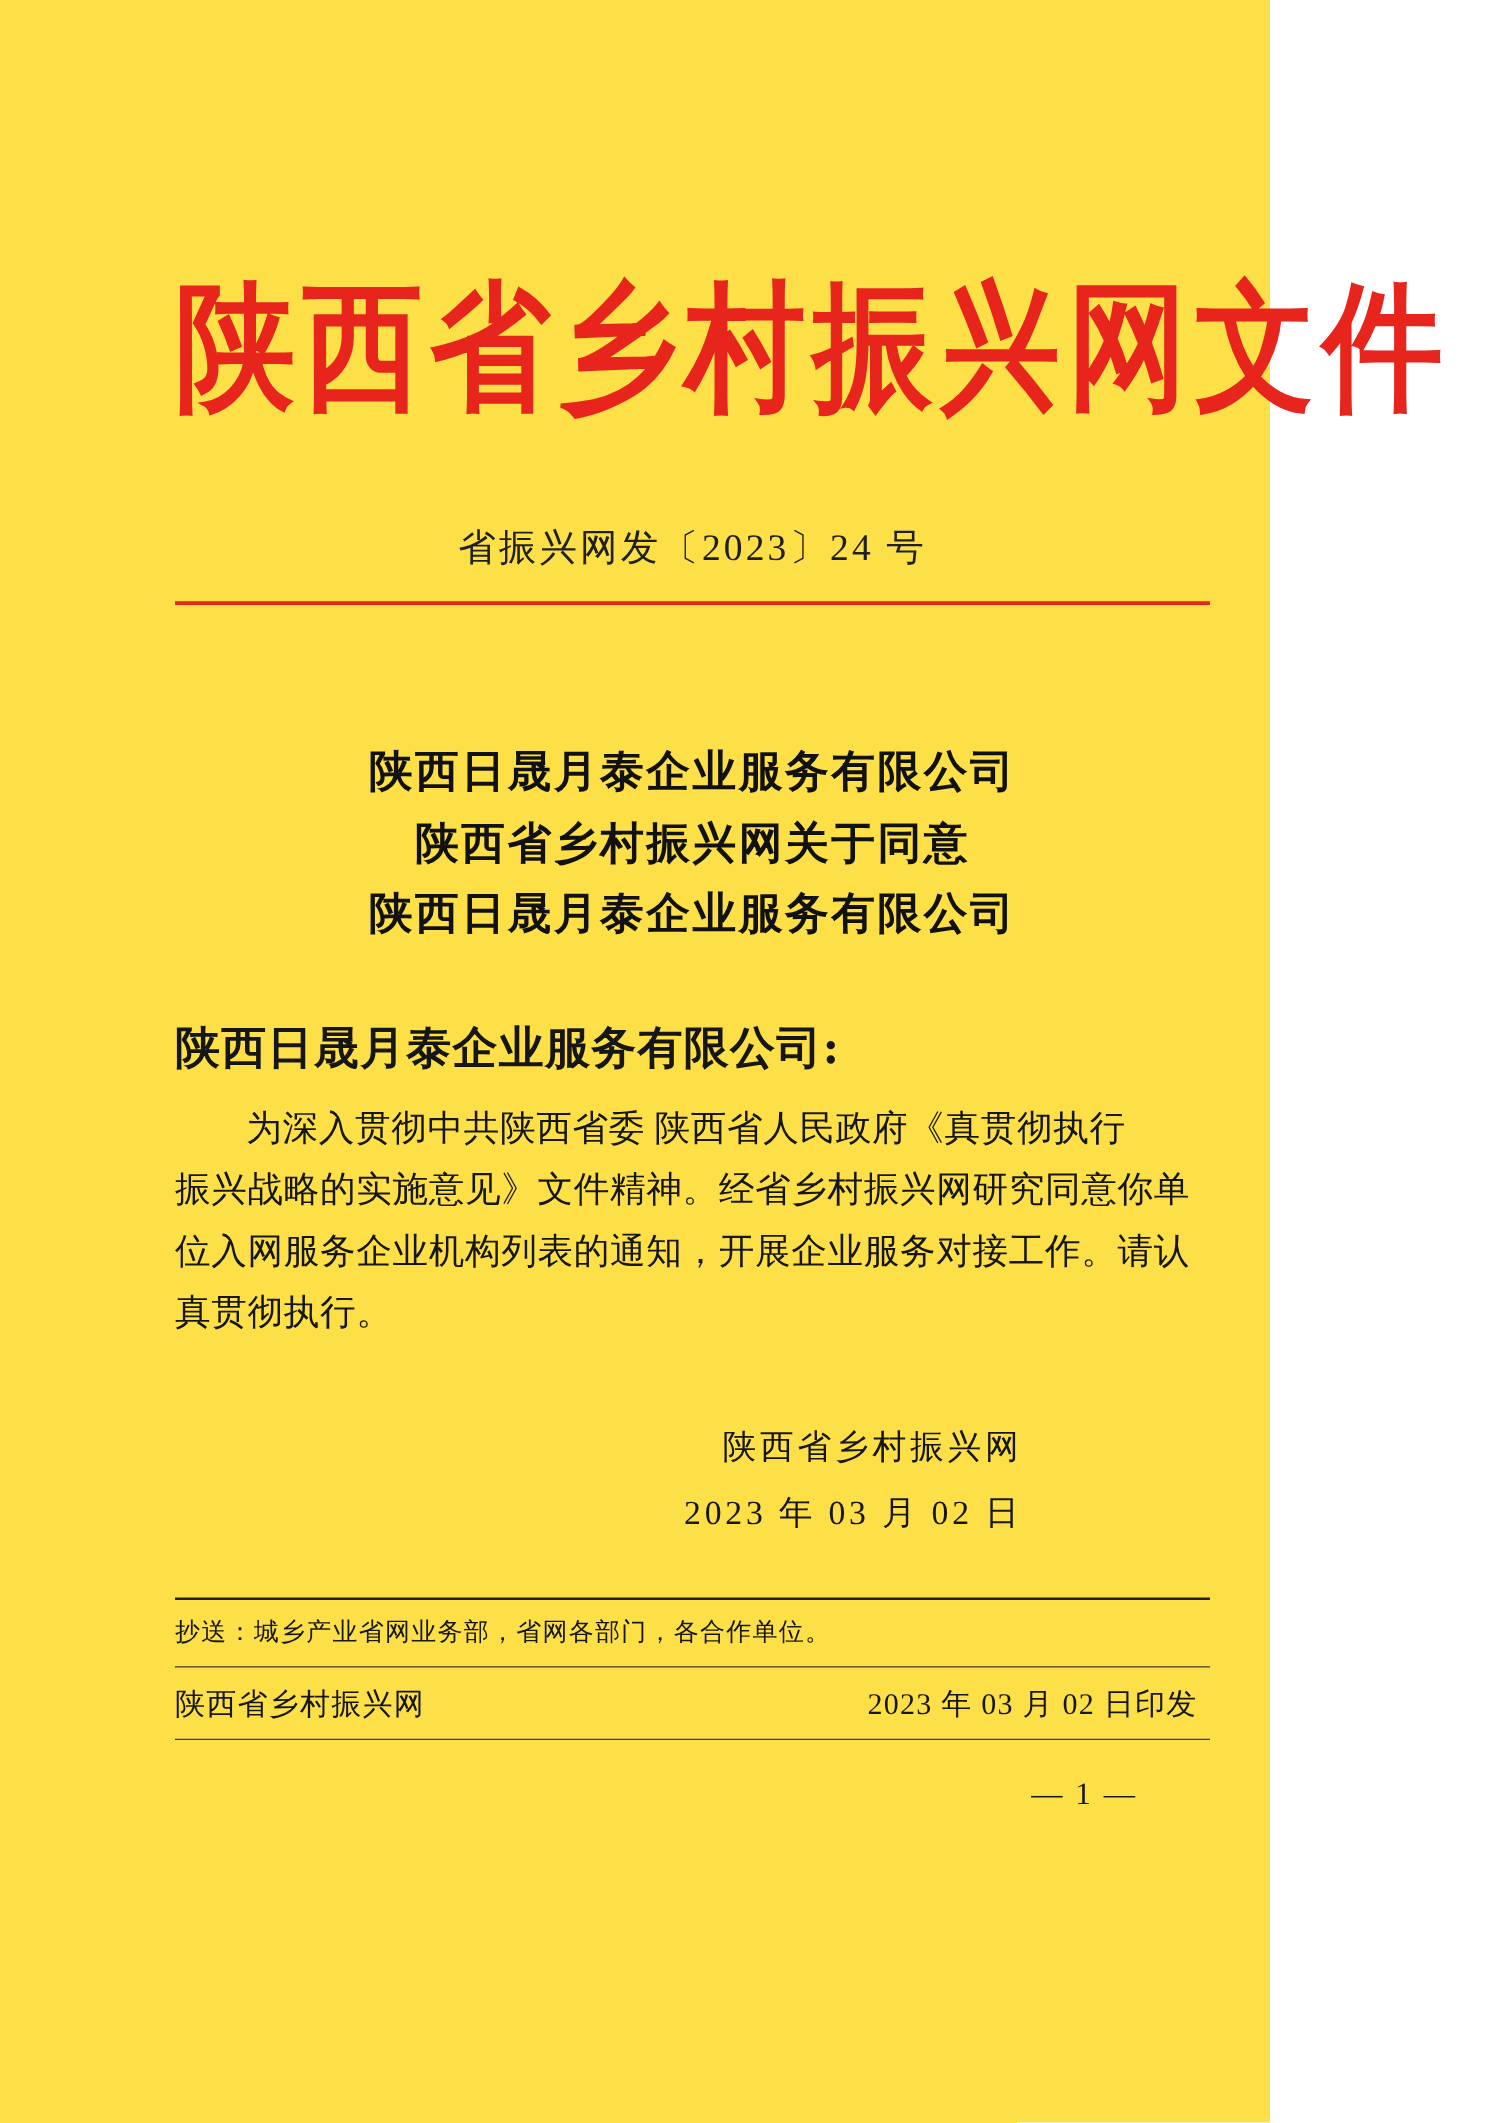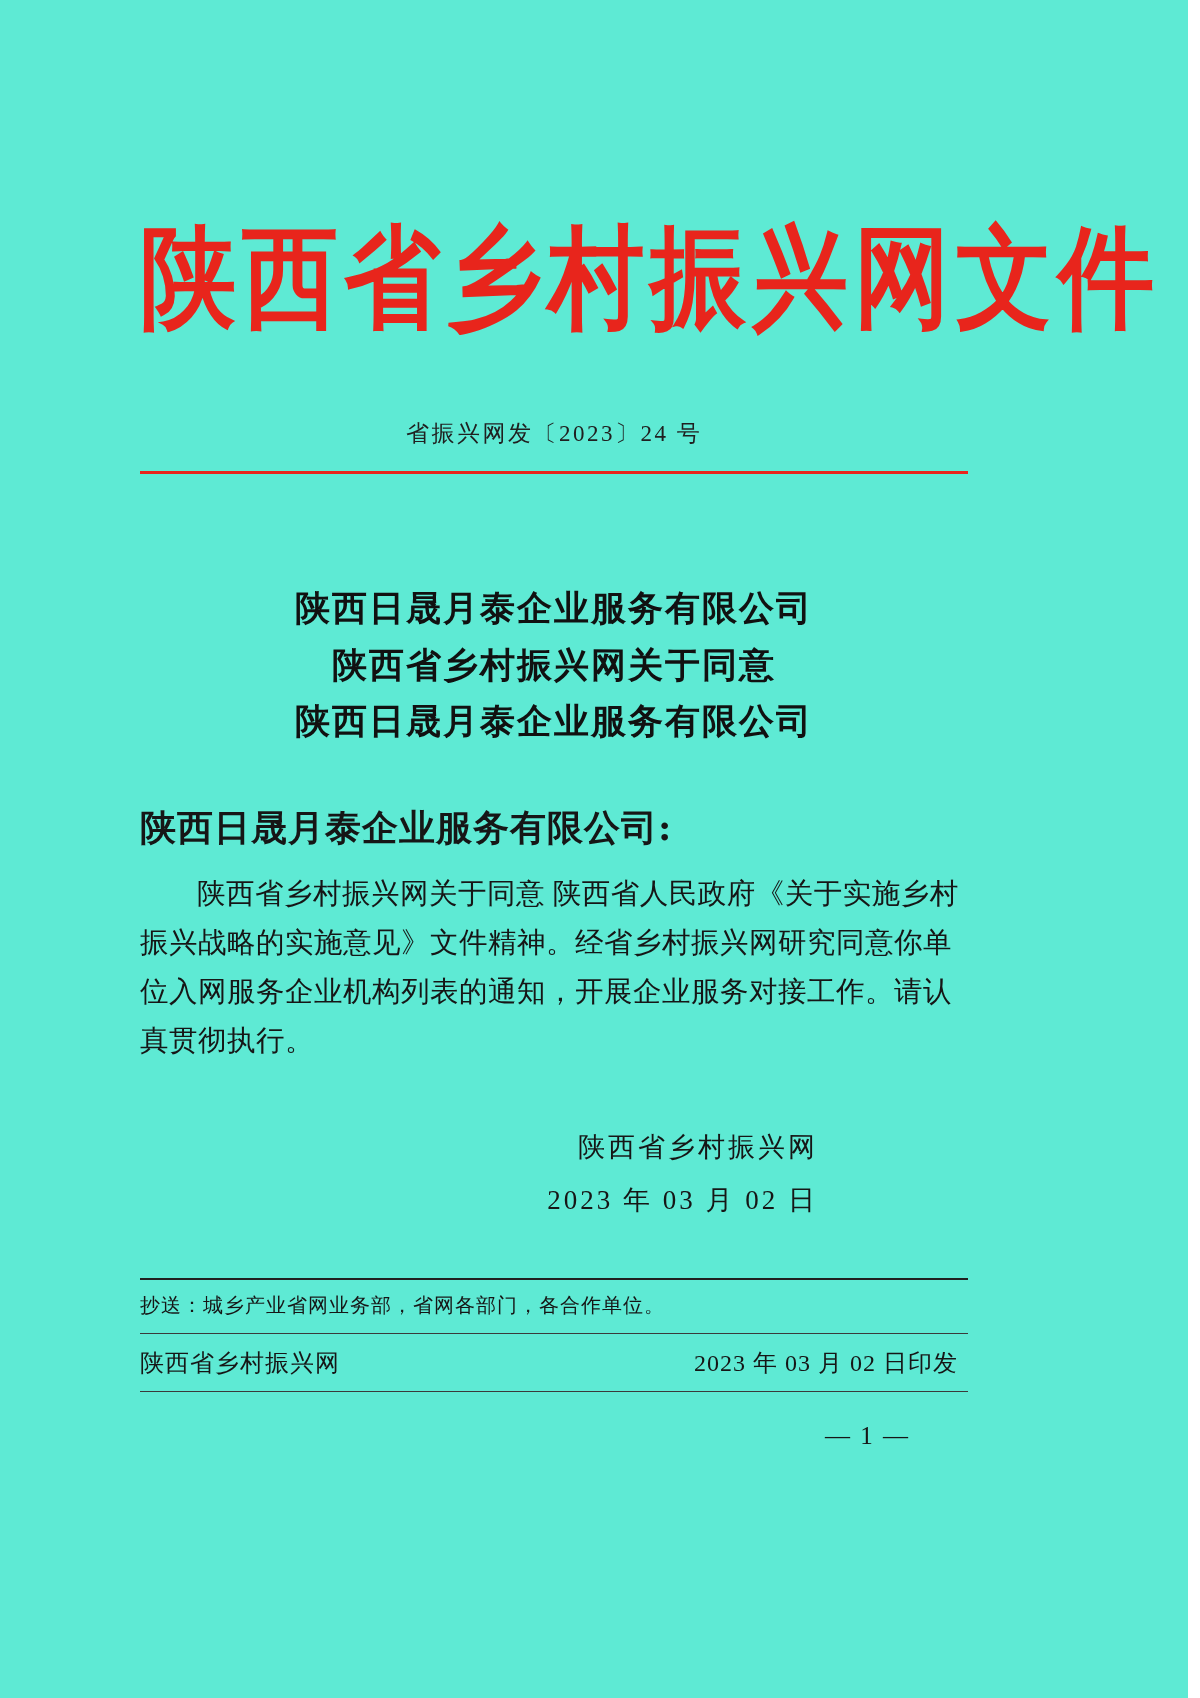--- a/index.html
+++ b/index.html
@@ -9,24 +9,24 @@
   }
   body {
     width: 1200px;
     height: 1698px;
     font-family: "Liberation Serif", "DejaVu Serif", serif;
     color: #1a1a1a;
     position: relative;
     overflow: hidden;
   }
   .page {
-    width: 1188px;
+    width: 1016px;
     height: 1698px;
     position: relative;
-    background: #5eead4;
+    background: #fde047;
     box-sizing: border-box;
   }
   .doc-body {
     position: absolute;
     left: 140px;
     top: 0;
     width: 828px;
   }
 
   
@@ -46,21 +46,21 @@
     transform: scaleY(1.16);
     transform-origin: center top;
   }
 
   
   .doc-number-row {
     margin-top: 100px;
     text-align: center;
   }
   .doc-number {
-    font-size: 23px;
+    font-size: 30px;
     letter-spacing: 2.5px;
     color: #202020;
     font-family: "Liberation Serif", "DejaVu Serif", serif;
   }
 
   
   .red-rule {
     margin-top: 22px;
     height: 3px;
     background: #e8251c;
@@ -183,21 +183,21 @@
 
     <div class="title-block">
       <span class="title-line">陕西日晟月泰企业服务有限公司</span>
       <span class="title-line">陕西省乡村振兴网关于同意</span>
       <span class="title-line">陕西日晟月泰企业服务有限公司</span>
     </div>
 
     <div class="salutation">陕西日晟月泰企业服务有限公司:</div>
 
     <div class="body-text">
-      <span class="body-line indented">陕西省乡村振兴网关于同意 陕西省人民政府《关于实施乡村</span>
+      <span class="body-line indented">为深入贯彻中共陕西省委 陕西省人民政府《真贯彻执行</span>
       <span class="body-line">振兴战略的实施意见》文件精神。经省乡村振兴网研究同意你单</span>
       <span class="body-line">位入网服务企业机构列表的通知，开展企业服务对接工作。请认</span>
       <span class="body-line">真贯彻执行。</span>
     </div>
 
     <div class="signature-block">
       <span class="sign-org">陕西省乡村振兴网</span>
       <span class="sign-date">2023 年 03 月 02 日</span>
     </div>
 

